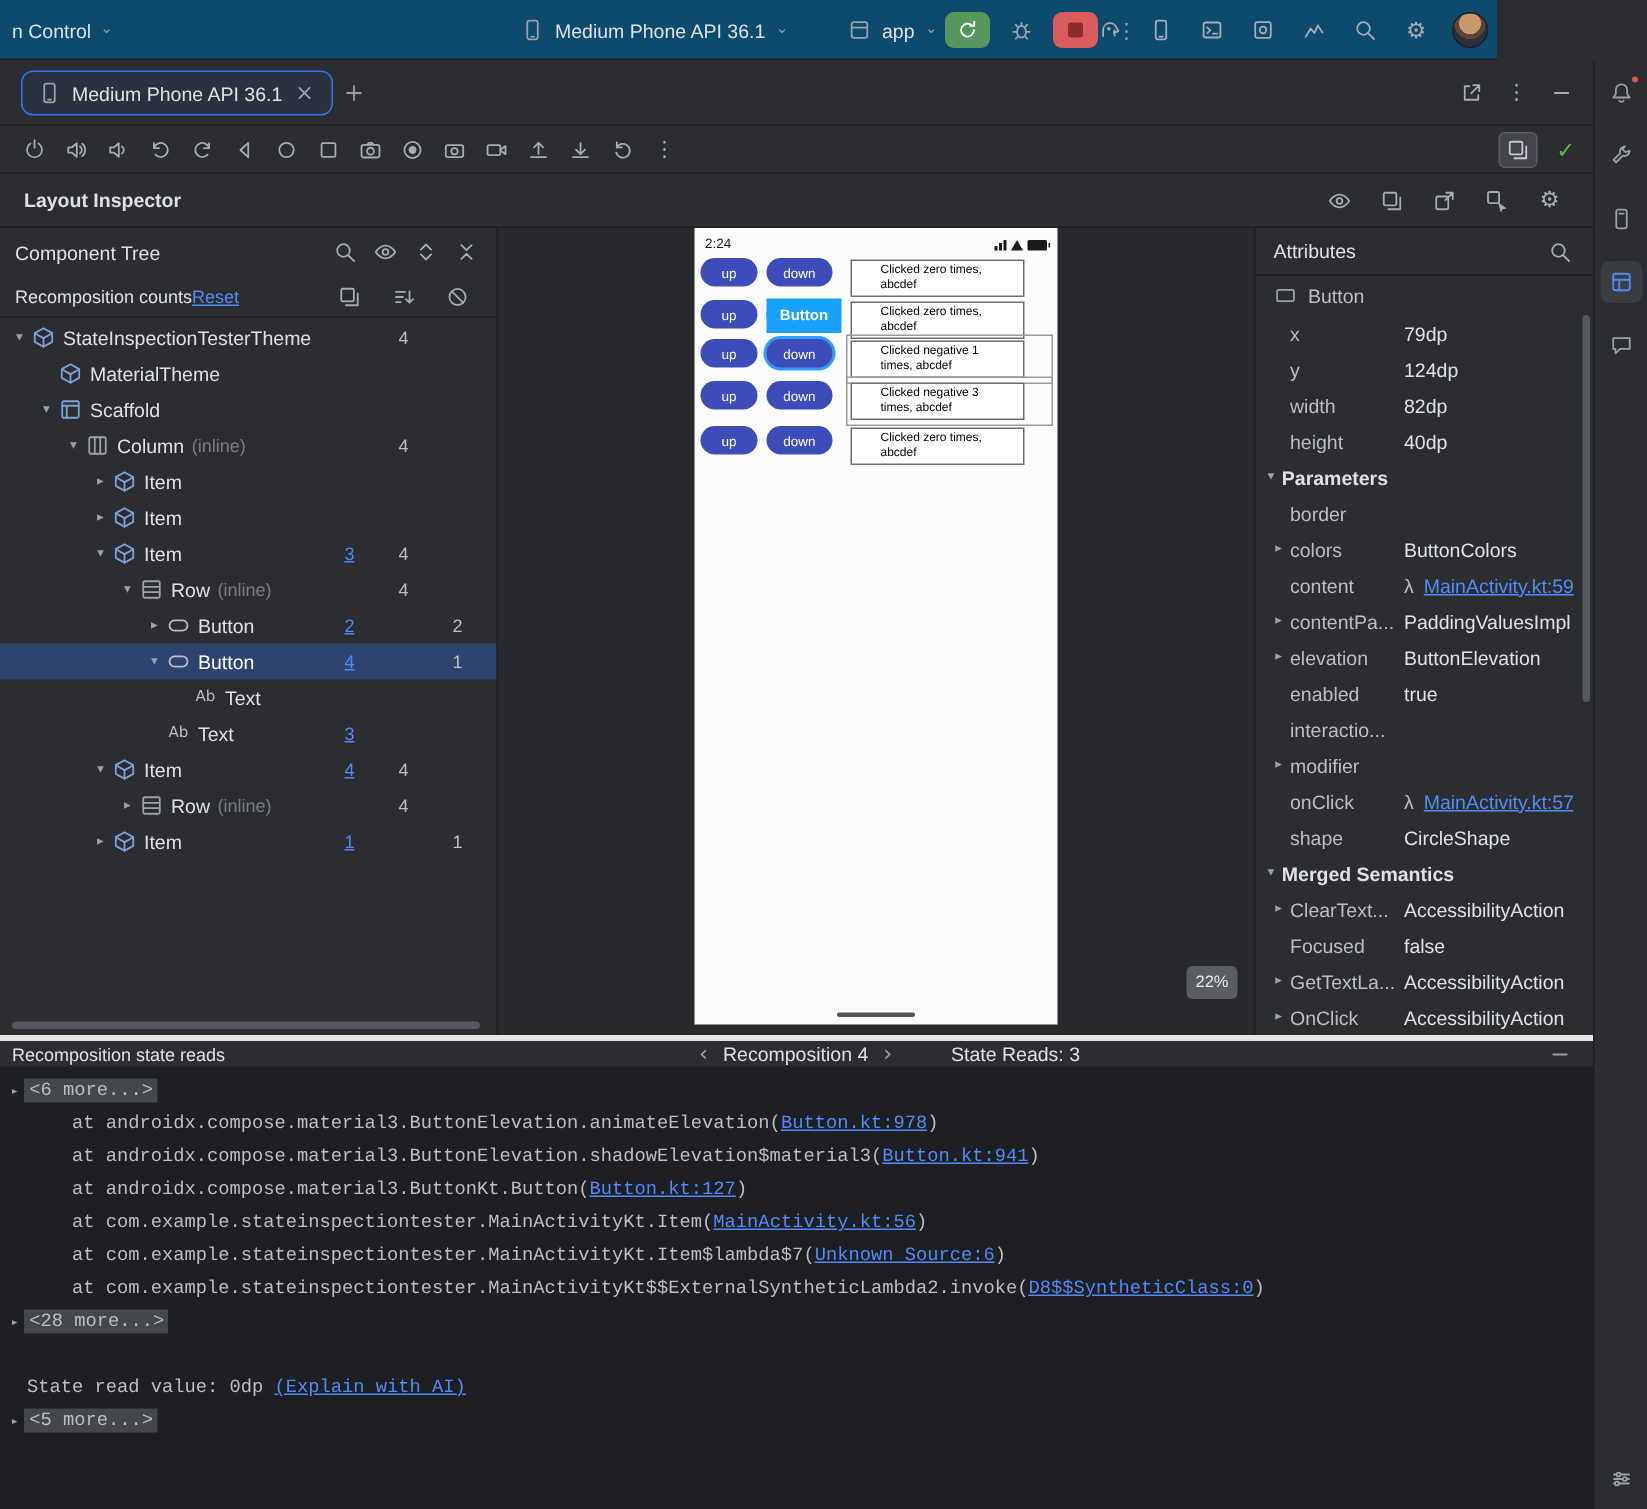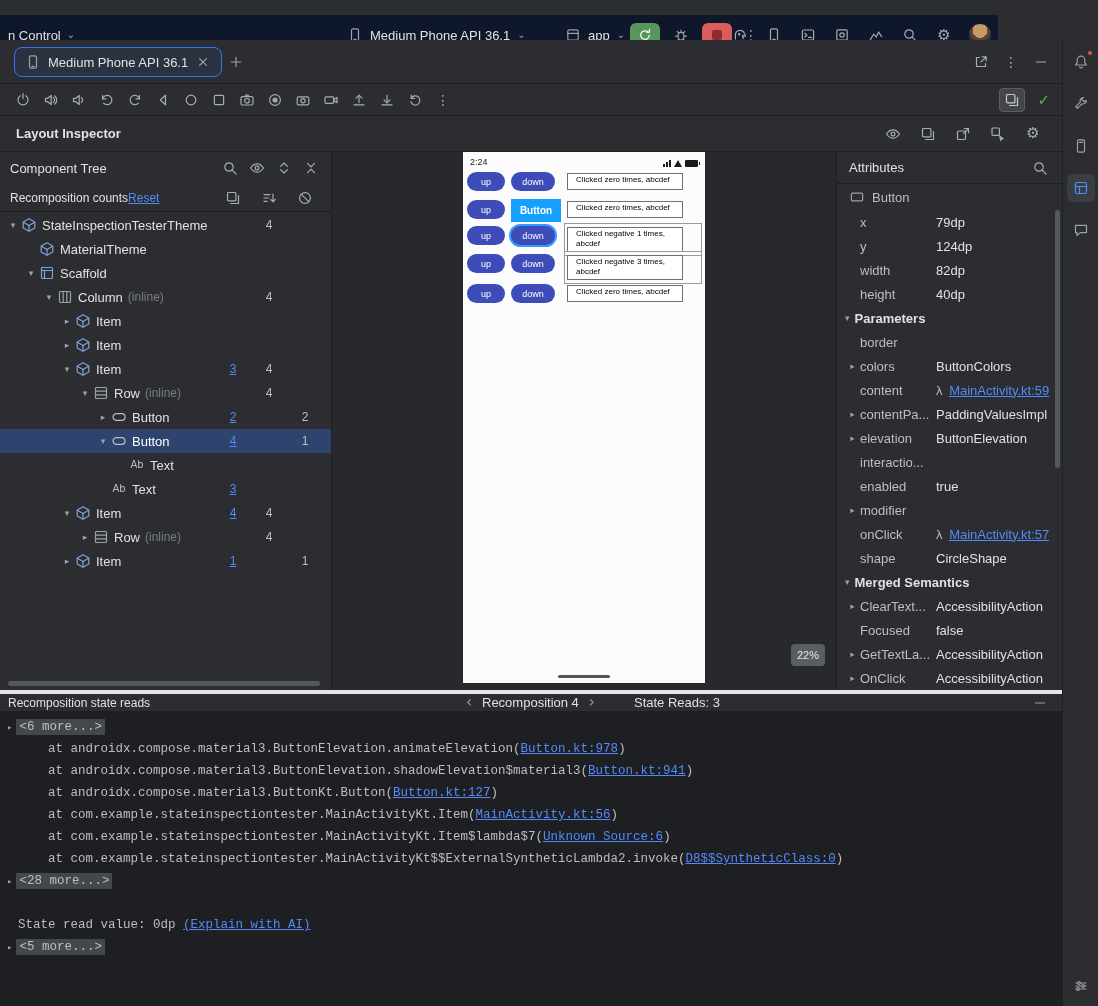--- a/index.html
+++ b/index.html
@@ -2,21 +2,21 @@
 <html style="--accent: #3574f0; --link: #548af7; --selection: #2e436e; --run-green: #57965c; --stop-red: #db5c5c; --device-button: #3d4cb8; --overlay-blue: #18a0ff; --invalidated-green: #6aab73;"><head>
 <meta charset="utf-8">
 <style>
   *{margin:0;padding:0;box-sizing:border-box}
   html,body{width:1098px;height:1006px;background:#1e1f22;font-family:"Liberation Sans","DejaVu Sans",sans-serif;font-size:13px;color:#dfe1e5;overflow:hidden}
   .app{position:relative;width:1098px;height:1006px;background:#2b2d30}
   .glyph{font-family:"DejaVu Sans",sans-serif;line-height:1}
   svg{display:block}
 
   
-  .titlebar{position:absolute;top:15px;left:0;width:998px;height:40px;background:#0f172a;border-bottom:1px solid #1e1f22}
+  .titlebar{position:absolute;top:0;left:0;width:998px;height:40px;background:#0c4a6e;border-bottom:1px solid #1e1f22}
   .tb-left{position:absolute;left:2px;top:0;height:40px;display:flex;align-items:center;gap:6px;padding:0 6px}
   .chip{position:absolute;top:5px;height:30px;display:flex;align-items:center;gap:7px;padding:0 9px;border-radius:6px;color:#dfe1e5}
   .chip .ci{color:#9da0a8}
   .tb-chev{font-size:10px;color:#9da0a8}
   .device-chip{left:338px}
   .module-chip{left:556px}
   .run-cluster{position:absolute;left:630px;top:5px;height:30px;display:flex;align-items:center;gap:8px}
   .run-btn{width:30px;height:24px;border-radius:6px;background:var(--run-green,#57965c);color:#fff;display:grid;place-items:center}
   .bug-btn{width:26px;height:24px;display:grid;place-items:center;color:#9da0a8}
   .stop-btn{width:30px;height:24px;border-radius:6px;background:var(--stop-red,#db5c5c);display:grid;place-items:center}
@@ -88,21 +88,21 @@
   .bars{display:flex;align-items:flex-end;gap:1px}
   .bars i{display:block;width:2px;background:#1a1a1a}
   .wifi{width:0;height:0;border-left:4px solid transparent;border-right:4px solid transparent;border-bottom:7px solid #1a1a1a}
   .batt{width:13px;height:7px;background:#1a1a1a;border-radius:1px;position:relative}
   .batt:after{content:"";position:absolute;right:-2px;top:2px;width:1.5px;height:3px;background:#1a1a1a}
   .app-row{position:absolute;left:0;width:100%;height:24px}
   .pill{position:absolute;top:0;height:19px;border-radius:10px;background:var(--device-button,#3d4cb8);color:#fff;font-size:9px;display:grid;place-items:center}
   .pill.up{left:4px;width:38px}
   .pill.down{left:48px;width:44px}
   .pill.sel{box-shadow:0 0 0 2px #2f9dff}
-  .field{position:absolute;left:104px;top:1px;width:116px;min-height:17px;background:#fff;border:1px solid #6f6f6f;font-size:8px;line-height:1.3;padding:1px 8px;color:#000}
+  .field{position:absolute;left:104px;top:1px;width:116px;min-height:17px;background:#fff;border:1px solid #6f6f6f;font-size:8px;line-height:1.3;padding:1px 19px;color:#000}
   .outer-box{position:absolute;left:101px;right:3px;top:-3px;height:33px;border:1px solid #9a9a9a}
   .sel-badge{position:absolute;left:48px;top:47px;width:50px;height:23px;background:var(--overlay-blue,#18a0ff);color:#fff;font-weight:700;font-size:10px;display:grid;place-items:center;z-index:5}
   .nav-pill{position:absolute;bottom:5px;left:50%;transform:translateX(-50%);width:52px;height:3px;border-radius:2px;background:#555}
   .zoom-badge{position:absolute;right:11px;top:492px;background:#5a5d61;color:#e8eaed;border-radius:4px;padding:5px 6px;font-size:11px}
 
   
   .attrs-panel{width:226px;background:#2b2d30;border-left:1px solid #1e1f22;position:relative;overflow:hidden}
   .attrs-head{height:32px;display:flex;align-items:center;padding:0 12px;border-bottom:1px solid #1e1f22}
   .attrs-head .sm-btn{margin-left:auto}
   .attr-comp{height:26px;display:flex;align-items:center;gap:7px;padding:0 12px;color:#bcbec4}
@@ -866,27 +866,27 @@
             <span class="key">contentPa...</span>
             <span class="val">PaddingValuesImpl</span>
           </div>
           <div class="attr-row">
             <span class="chev glyph">▸</span>
             <span class="key">elevation</span>
             <span class="val">ButtonElevation</span>
           </div>
           <div class="attr-row">
             <span class="chev glyph"></span>
+            <span class="key">enabled</span>
+            <span class="val">true</span>
+          </div>
+          <div class="attr-row">
+            <span class="chev glyph"></span>
             <span class="key">interactio...</span>
             <span class="val"></span>
-          </div>
-          <div class="attr-row">
-            <span class="chev glyph"></span>
-            <span class="key">enabled</span>
-            <span class="val">true</span>
           </div>
           <div class="attr-row">
             <span class="chev glyph">▸</span>
             <span class="key">modifier</span>
             <span class="val"></span>
           </div>
           <div class="attr-row">
             <span class="chev glyph"></span>
             <span class="key">onClick</span>
             <span class="val"><span class="lam">λ</span> <span class="link">MainActivity.kt:57</span></span>

